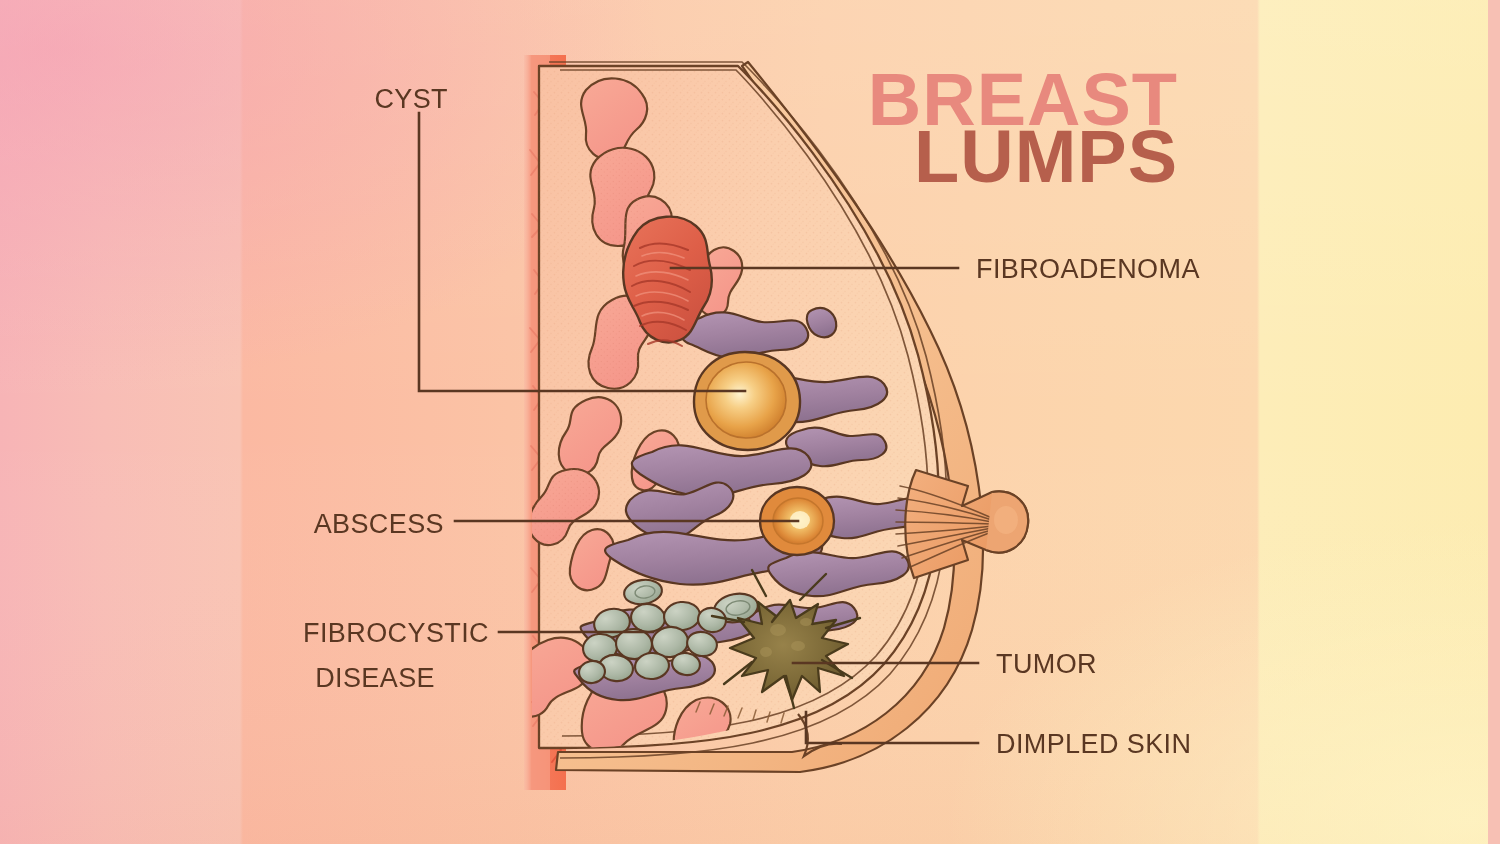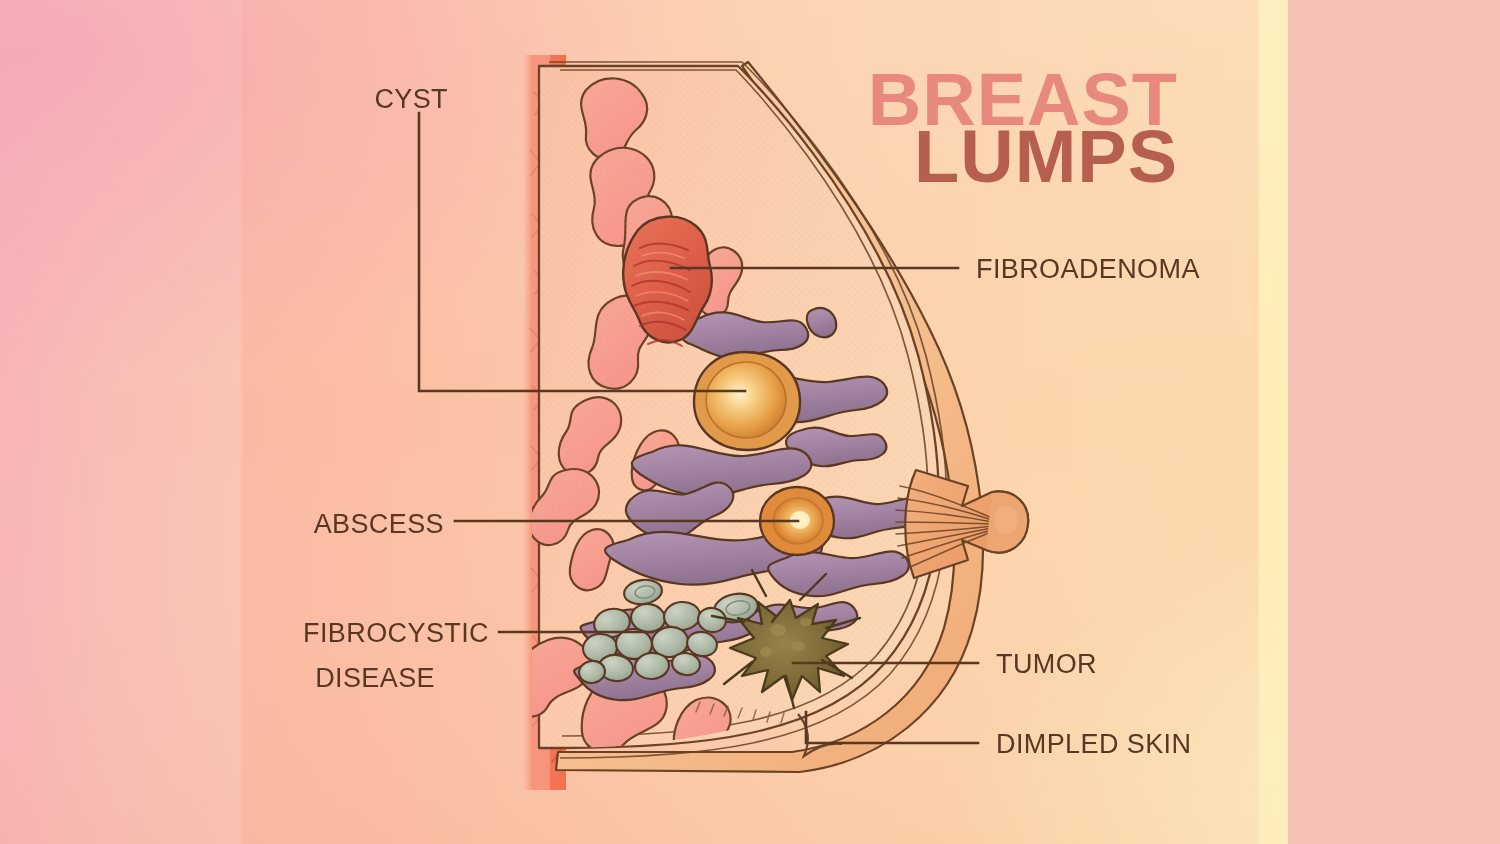--- a/index.html
+++ b/index.html
@@ -2,21 +2,21 @@
 <html><head>
 <meta charset="utf-8">
 <title>Breast Lumps Anatomical Diagram</title>
 <style>
   html,body{margin:0;padding:0;}
   body{
     width:1500px;height:844px;overflow:hidden;
     font-family:"Liberation Sans", sans-serif;
     background:#f7c0b4;
   }
-  #stage{position:relative;width:1288px;height:844px;overflow:hidden;}
+  #stage{position:relative;width:1488px;height:844px;overflow:hidden;}
   #bg{position:absolute;inset:0;}
   #art{position:absolute;inset:0;}
   svg{display:block;}
 </style>
 </head>
 <body>
 
 <div id="stage">
 
   <svg id="bg" width="1500" height="844" viewBox="0 0 1500 844">

